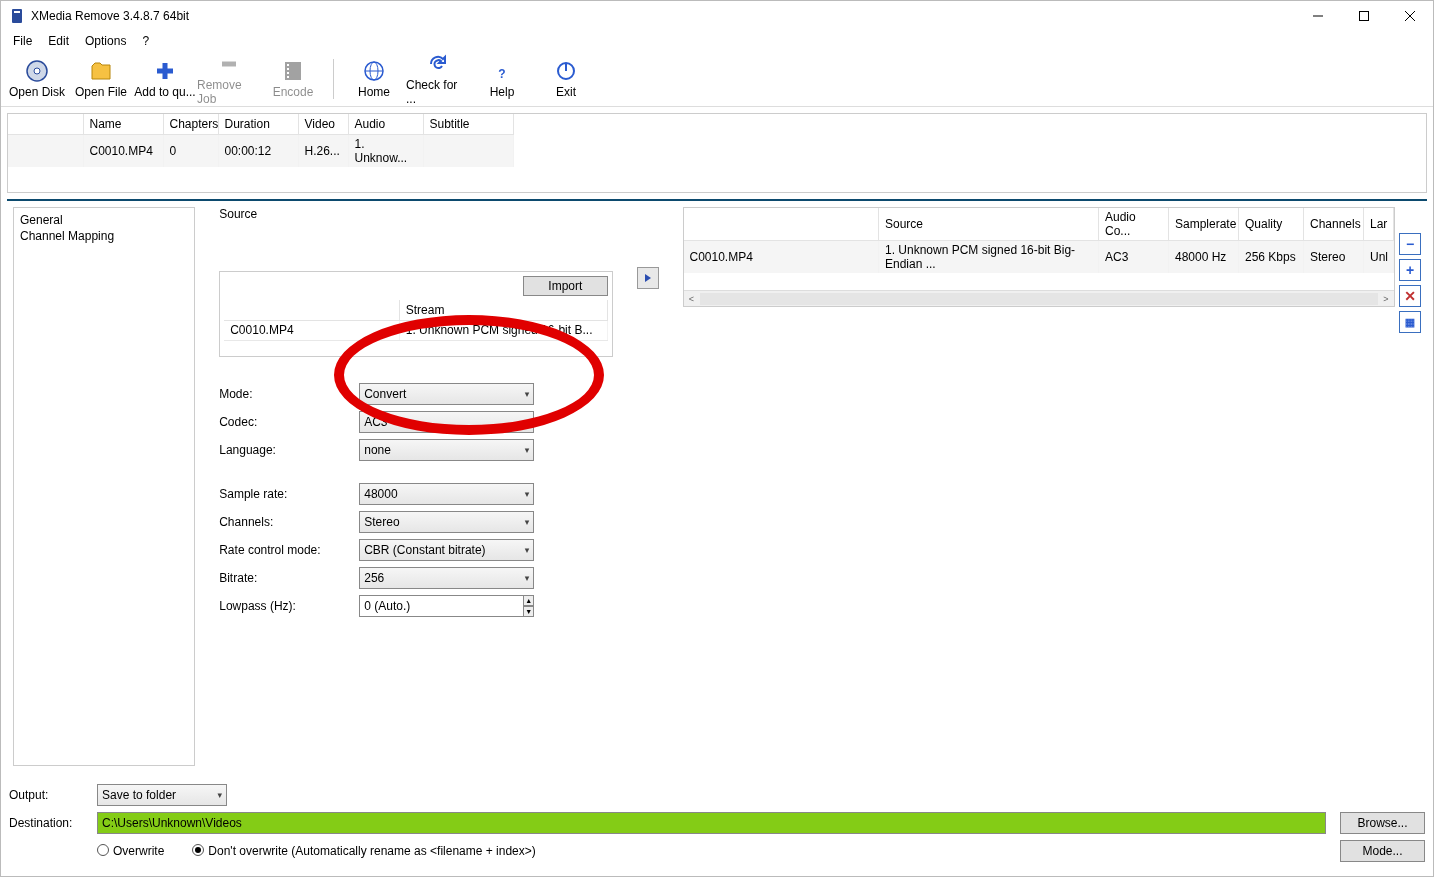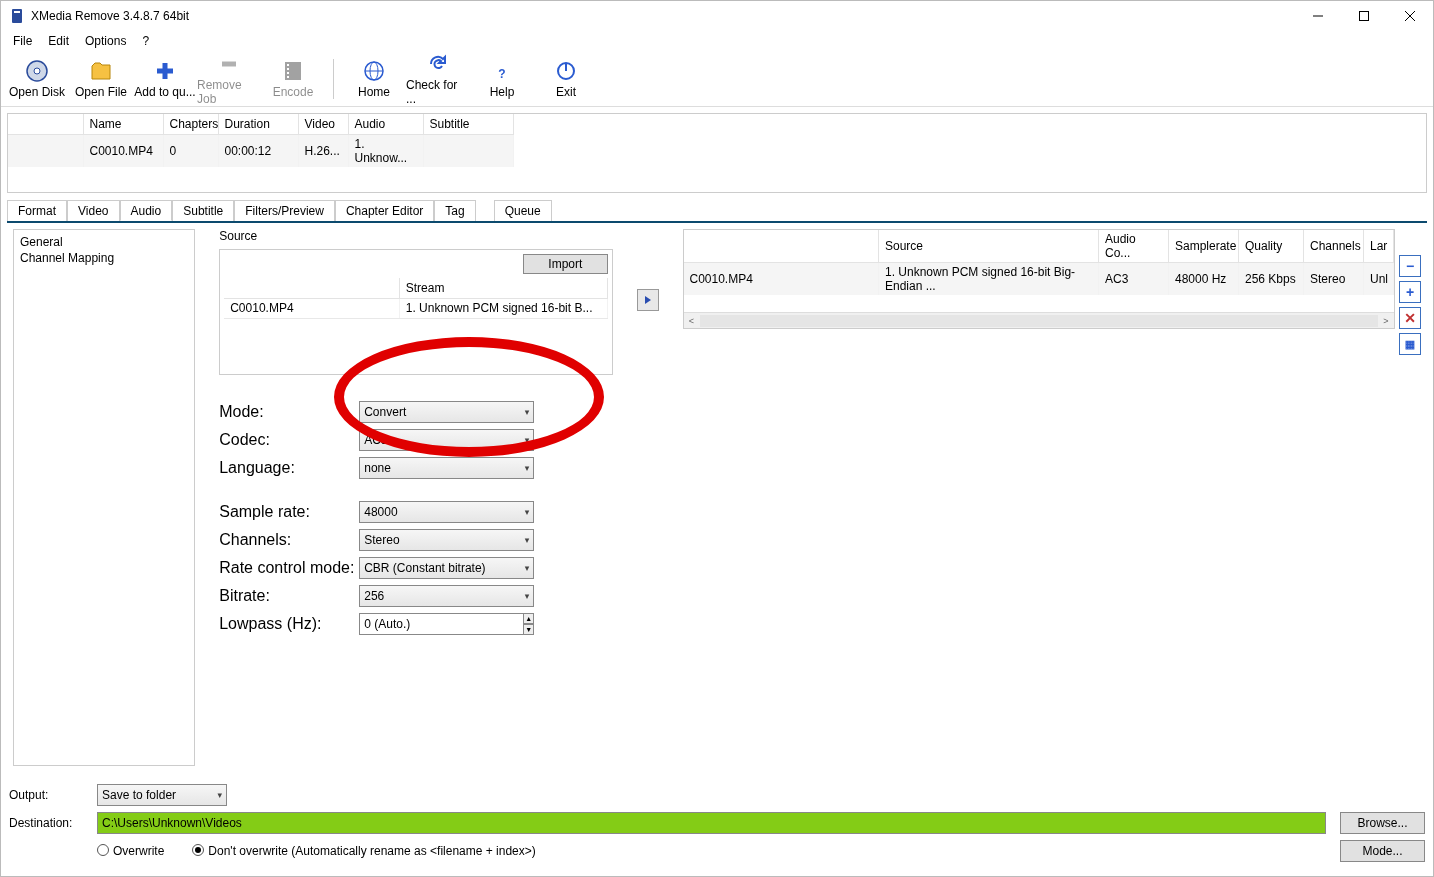--- a/index.html
+++ b/index.html
@@ -23,25 +23,25 @@
 table.grid tr.datarow { background: #f5f5f5; }
 .tabs { display: flex; align-items: flex-end; height: 22px; padding-left: 6px; }
 .tab { padding: 3px 10px; border: 1px solid #ccc; border-bottom: none; margin-right: 0; background: #fff; position: relative; cursor: default; height:21px;}
 .tab.active { background: #fff; z-index: 2; border-bottom: 1px solid #fff; }
 .tab:not(.active){ background:#fff; }
 .tabcontent { flex: 1; border-top: 2px solid #0c4a6e; margin: 0 6px 6px 6px; padding: 6px; display: flex; gap: 24px; position:relative;}
 .leftpanel { width: 185px; border: 1px solid #ccc; padding: 4px; }
 .leftpanel div { padding: 1px 2px; cursor: default; }
 .midcol { width: 400px; display: flex; flex-direction: column; gap: 6px; }
 .box { border: 1px solid #ccc; padding: 4px; }
-.sourcebox { height: 126px; position:relative;}
+.sourcebox { height: 86px; position:relative;margin-top:44px;}
 .source-table th, .source-table td { text-align:left; border-bottom:1px solid #e8e8e8; padding:3px 6px;}
 .import-btn { position:absolute; top:4px; right:4px; width:85px; height:20px; border:1px solid #888; background:#e1e1e1; text-align:center; line-height:18px;}
 .form-grid { display:grid; grid-template-columns: 140px 175px; row-gap:6px; align-items:center; padding-top: 20px;}
-.form-grid label { font-size:16px; }
+.form-grid label { font-size:12px; }
 .combo { height:22px; border:1px solid #888; background:linear-gradient(#f6f6f6,#e6e6e6); display:flex; align-items:center; justify-content:space-between; padding:0 4px; }
 .combo .chev { font-size:9px; color:#444;}
 .spinner { display:flex; height:22px;}
 .spinner input { flex:1; border:1px solid #888; padding:0 4px; }
 .spinner .spbtns { width:16px; display:flex; flex-direction:column; }
 .spinner .spbtns div { flex:1; border:1px solid #888; border-left:none; font-size:7px; text-align:center; line-height:9px; background:#eee;}
 .arrowbtn { width:22px; height:22px; border:1px solid #999; background:#e8e8e8; display:flex; align-items:center; justify-content:center; align-self:flex-start; margin-top:60px;}
 .rightcol { flex:1; display:flex; gap:4px;}
 .output-box { flex:1; }
 .out-table-wrap { border:1px solid #ccc; height:100px; position:relative; overflow:hidden;}
@@ -213,31 +213,20 @@
             <td>0</td>
             <td>00:00:12</td>
             <td>H.26...</td>
             <td>1. Unknow...</td>
             <td></td>
           </tr>
         </tbody>
     </table>
   </div>
 
-  <div class="tabs" id="tabs">
-      <div class="tab">Format</div>
-      <div class="tab">Video</div>
-      <div class="tab active">Audio</div>
-      <div class="tab">Subtitle</div>
-      <div class="tab">Filters/Preview</div>
-      <div class="tab">Chapter Editor</div>
-      <div class="tab">Tag</div>
-      <div style="width: 18px;"></div>
-      <div class="tab">Queue</div>
-    </div>
 
   <div class="tabcontent">
     <div class="leftpanel">
       <div>General</div>
       <div>Channel Mapping</div>
     </div>
 
     <div class="midcol" style="position:relative;">
       <div>Source</div>
       <div class="box sourcebox">

